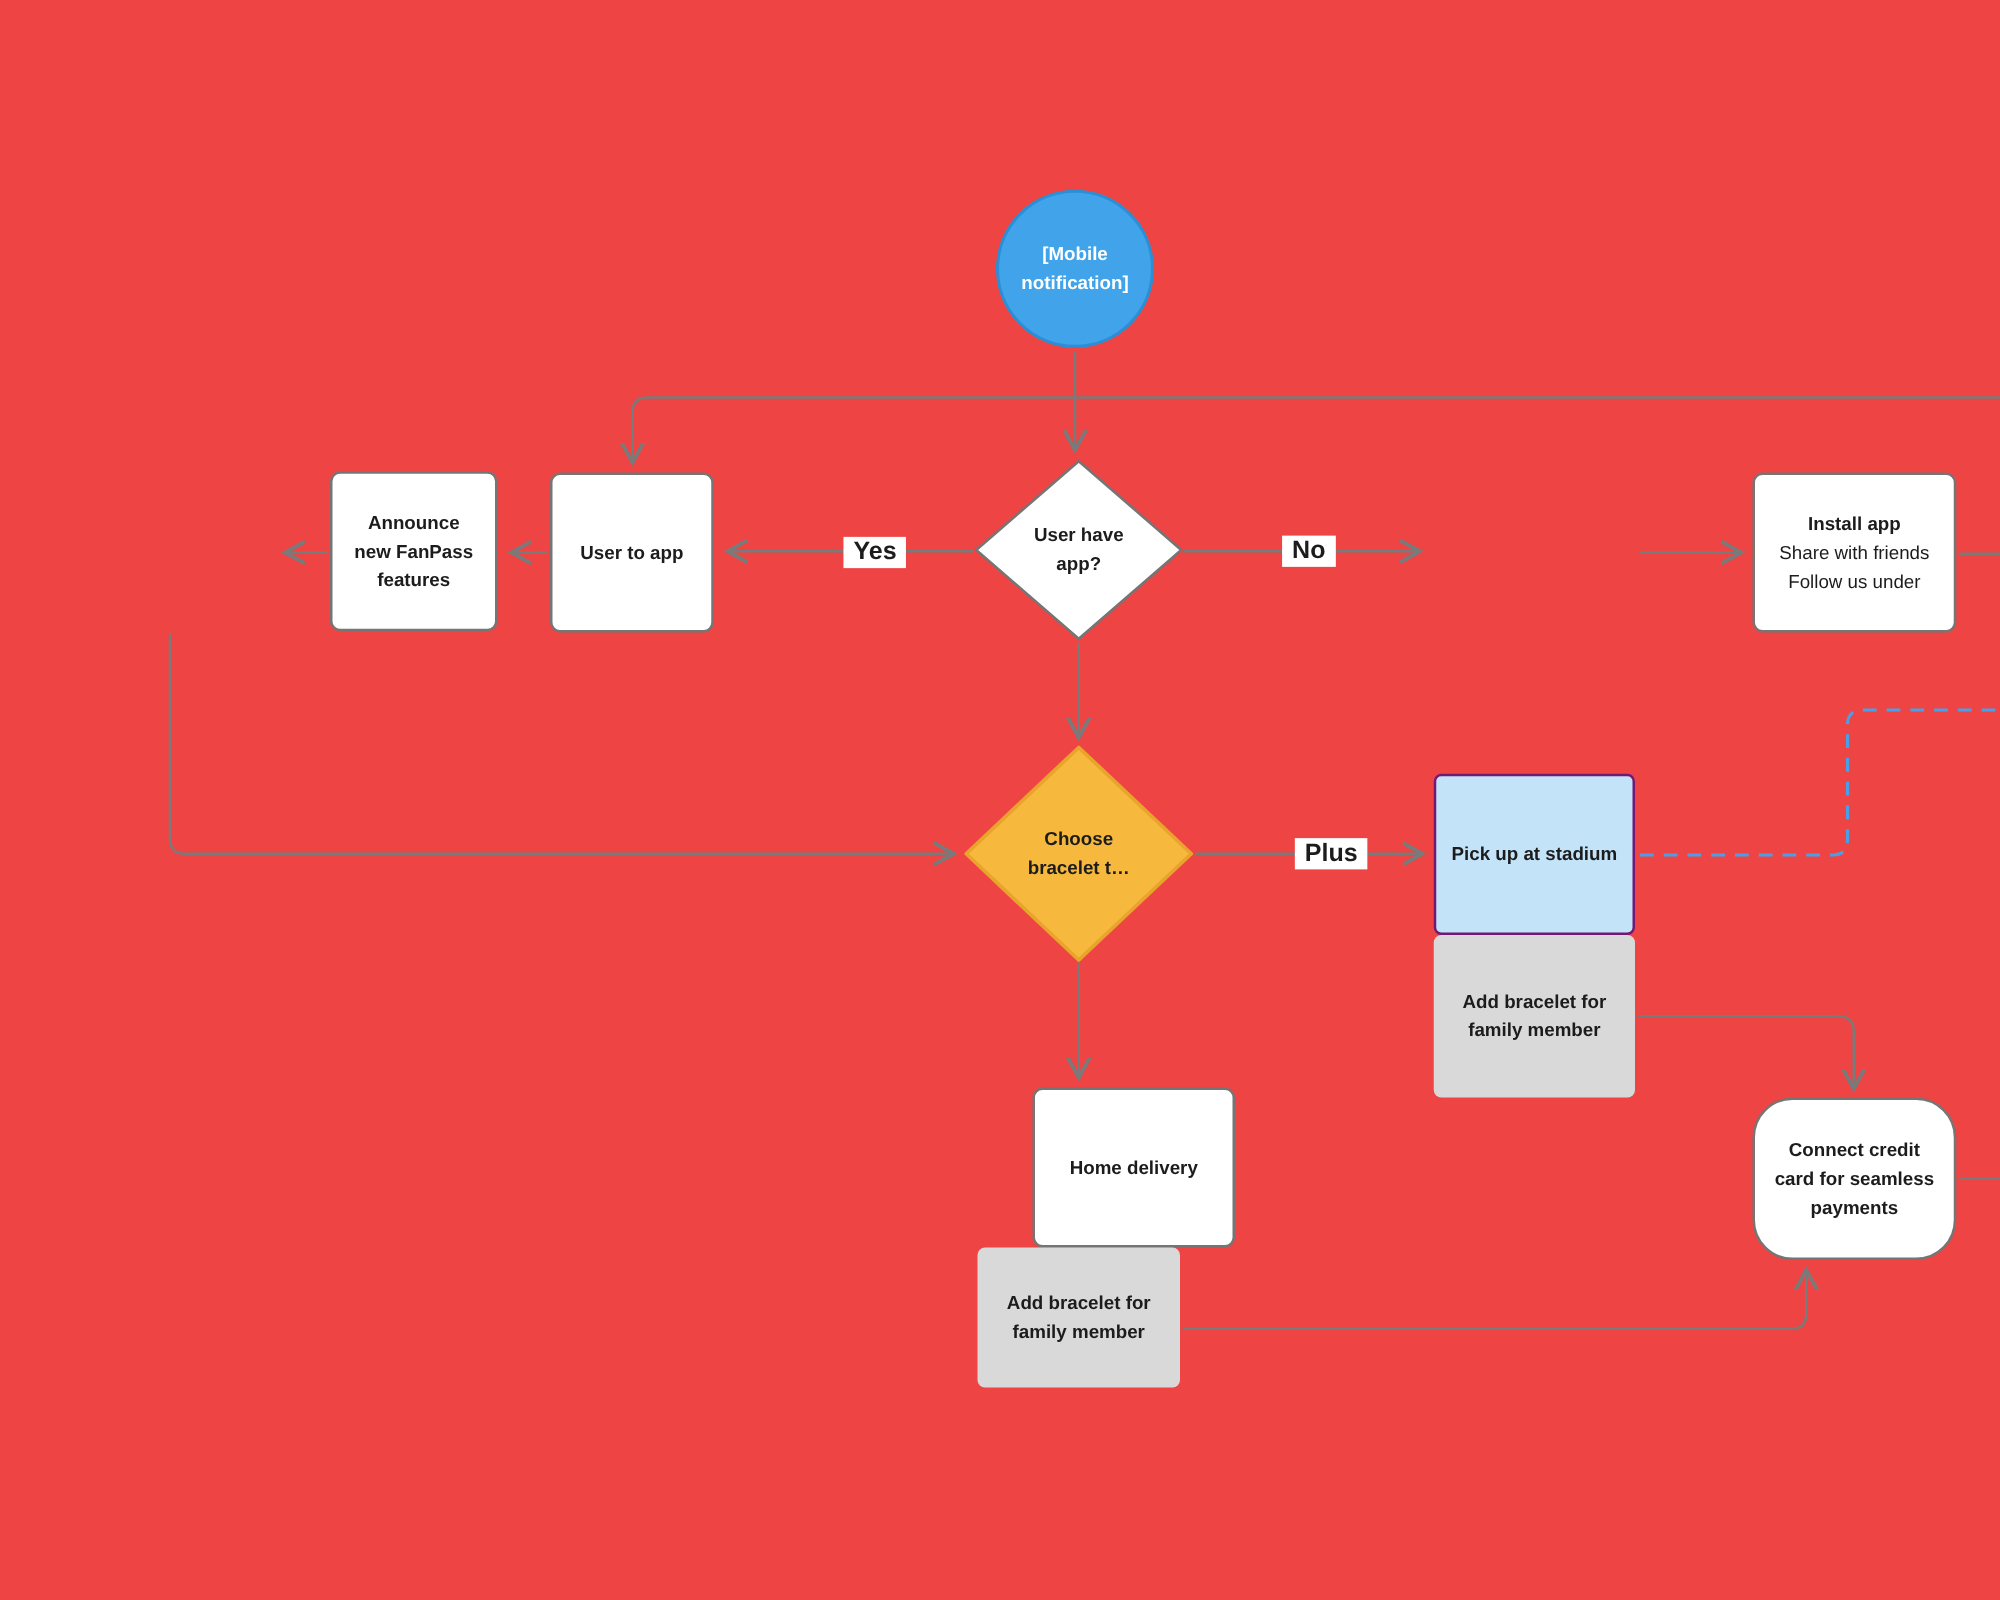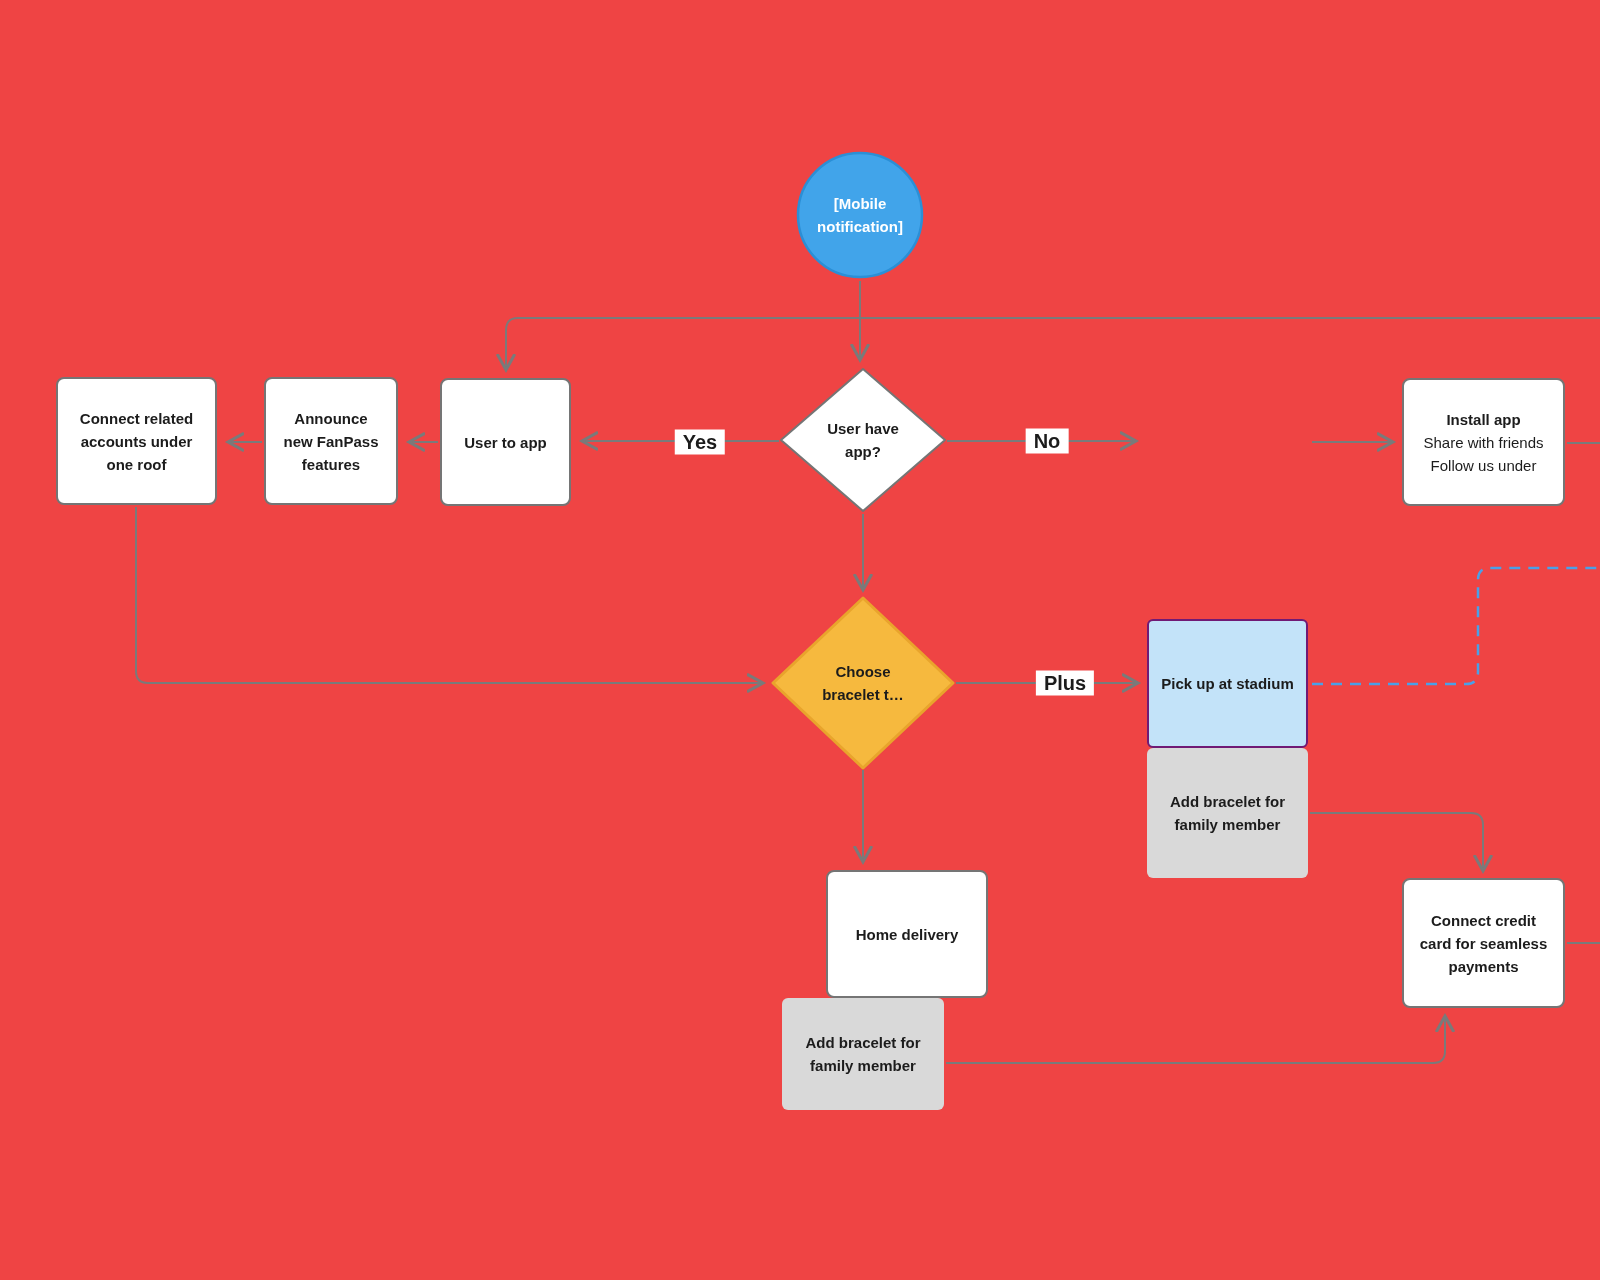--- a/index.html
+++ b/index.html
@@ -135,42 +135,39 @@
 
   <div class="shape-label" style="left:788px; top:638px; width:150px; height:90px;">Choose
 bracelet t…</div>
 
   <div class="node proc" style="left:440px; top:378px; width:131px; height:128px;">User to app</div>
 
   <div class="node proc" style="left:264px; top:377px; width:134px; height:128px;">Announce
 new FanPass
 features</div>
 
-  <div class="node proc" style="left:56px; top:377px; width:161px; height:128px;">Connect related
-accounts under
-one roof</div>
 
 
   <div class="node proc mixed-label" style="left:1402px; top:378px; width:163px; height:128px; flex-direction:column;">
     <span class="bold-line">Install app</span>
     <span>Share with friends</span>
     <span>Follow us under</span>
   </div>
 
   <div class="node proc-blue" style="left:1147px; top:619px; width:161px; height:129px;">Pick up at stadium</div>
 
   <div class="node proc-gray" style="left:1147px; top:748px; width:161px; height:130px;">Add bracelet for
 family member</div>
 
   <div class="node proc" style="left:782px; top:870px; width:162px; height:128px;margin-left:44px;">Home delivery</div>
 
   <div class="node proc-gray" style="left:782px; top:998px; width:162px; height:112px;">Add bracelet for
 family member</div>
 
-  <div class="node proc" style="left:1402px; top:878px; width:163px; height:130px;">Connect credit
+  <div class="node proc" style="left:1402px; top:878px; width:163px; height:130px;border-radius:32px;">Connect credit
 card for seamless
 payments</div>
 
   <div class="edge-label" style="left:675px; top:442px;">Yes</div>
 
   <div class="edge-label" style="left:1022px; top:441px;">No</div>
 
   <div class="edge-label" style="left:1040px; top:683px;">Plus</div>
 
 </div>

